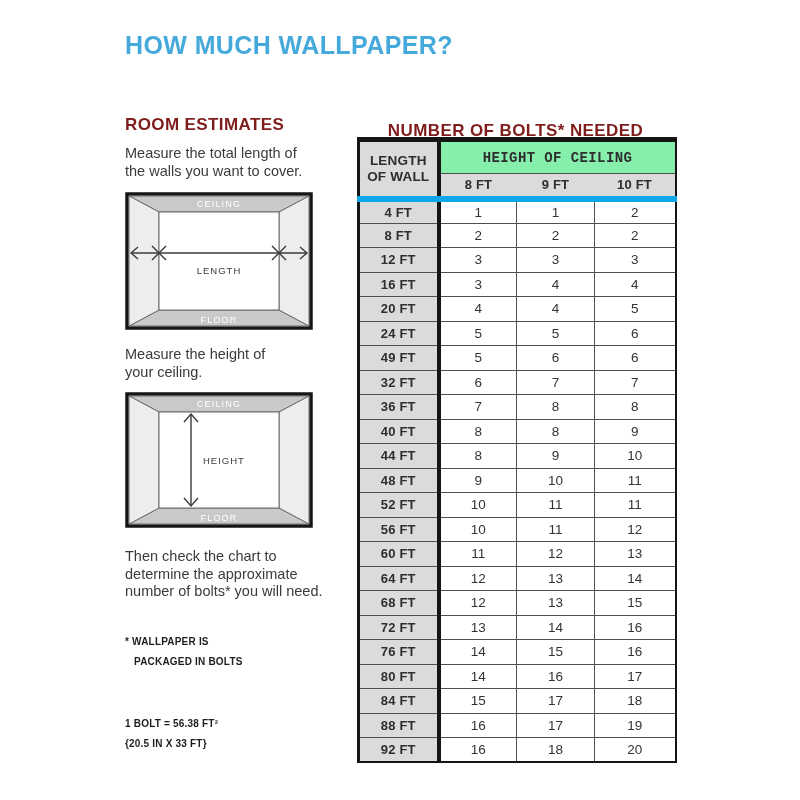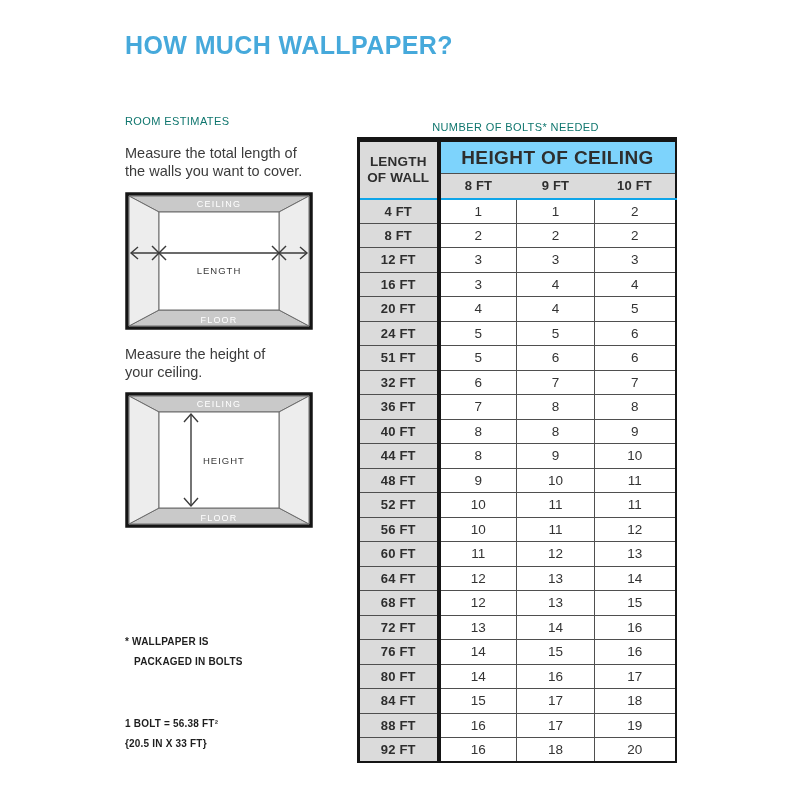--- a/index.html
+++ b/index.html
@@ -3,22 +3,22 @@
 <meta charset="utf-8">
 <style>
   * { margin: 0; padding: 0; box-sizing: border-box; }
   html, body { width: 800px; height: 800px; background: #ffffff;
     font-family: "Liberation Sans", "DejaVu Sans", sans-serif; }
   .page { position: relative; width: 800px; height: 800px; background: #fff; overflow: hidden; }
 
   .page-title { position: absolute; left: 125px; top: 31px;
     font-size: 25px; font-weight: bold; letter-spacing: 0.4px; color: #46A9DB; }
 
-  .section-heading { position: absolute; font-size: 11px; font-weight: normal;
-    letter-spacing: 0.4px; color: #0f766e; }
+  .section-heading { position: absolute; font-size: 17px; font-weight: bold;
+    letter-spacing: 0.4px; color: #7f1d1d; }
   .room-heading { left: 125px; top: 115px; }
   .table-heading { left: 357px; top: 115px; width: 317px; text-align: center; margin-top: 6px; }
 
   .body-text { position: absolute; left: 125px; width: 225px;
     font-size: 14.5px; line-height: 17.5px; color: #3b3b3b; white-space: pre-line; }
   .step1 { top: 145px; }
   .step2 { top: 346px; }
   .step3 { top: 548px; }
 
   .diagram { position: absolute; left: 125px; }
@@ -36,26 +36,26 @@
     table-layout: fixed; width: 317px; color: #2e2e2e; }
   .bolts-table col.c0 { width: 80px; }
   .bolts-table col.c1 { width: 78px; }
   .bolts-table col.c2 { width: 78px; }
   .bolts-table col.c3 { width: 81px; }
   .bolts-table { border: 2px solid #151515; border-top-width: 5px; border-left-width: 3px; }
   .bolts-table th, .bolts-table td { text-align: center; vertical-align: middle; padding: 0; }
   .wall-hdr { background: #dbdbdb; border-right: 4px solid #151515;
     font-size: 13.5px; font-weight: bold; line-height: 16px; white-space: pre-line;
     letter-spacing: 0.2px; }
-  .hoc-hdr { background: #7dd3fc; font-size: 19px; font-weight: bold; height: 34px;
-    border-bottom: 1.5px solid #4f4f4f; letter-spacing: 0.4px; }
+  .hoc-hdr { background: #86efac; font-size: 14px; font-weight: bold; height: 34px;
+    border-bottom: 1.5px solid #4f4f4f; letter-spacing: 0.4px; font-family: Liberation Mono, monospace; }
   .subhdr th { background: #dbdbdb; font-size: 13px; font-weight: bold; height: 25px;
     letter-spacing: 0.2px; }
   .bolts-table tbody tr { border-top: 1.5px solid #4f4f4f; }
-  .bolts-table tbody tr:first-child { border-top: 2px solid #0ea5e9; }
+  .bolts-table tbody tr:first-child { border-top: 6px solid #0ea5e9; }
   .bolts-table tbody th { background: #dbdbdb; border-right: 4px solid #151515;
     font-size: 13px; font-weight: bold; height: 24.5px; letter-spacing: 0.2px; }
   .bolts-table tbody td { font-size: 13.5px; font-weight: normal; color: #333; }
   .bolts-table tbody td + td { border-left: 1.5px solid #4f4f4f; }
 </style>
 </head>
 <body>
 
 <div class="page">
 
@@ -100,20 +100,23 @@
     <text x="94" y="15" text-anchor="middle" font-size="9" letter-spacing="1.2" fill="#ffffff">CEILING</text>
     <text x="94" y="129" text-anchor="middle" font-size="9" letter-spacing="1.2" fill="#ffffff">FLOOR</text>
     <g stroke="#3a3a3a" stroke-width="1.4" fill="none">
       <line x1="66" y1="22" x2="66" y2="114"></line>
       <polyline points="59,30 66,22 73,30"></polyline>
       <polyline points="59,106 66,114 73,106"></polyline>
     </g>
     <text x="78" y="72" text-anchor="start" font-size="9.5" letter-spacing="1" fill="#3a3a3a">HEIGHT</text>
   </svg>
 
+  <p class="body-text step3">Then check the chart to
+determine the approximate
+number of bolts* you will need.</p>
 
   <p class="note-bold footnote">
     <span>* WALLPAPER IS</span>
     <span class="indent">PACKAGED IN BOLTS</span>
   </p>
 
   <p class="note-bold boltnote">
     <span>1 BOLT = 56.38 FT²</span>
     <span>{20.5 IN X 33 FT}</span>
   </p>
@@ -170,21 +173,21 @@
           <td>4</td>
           <td>5</td>
         </tr>
         <tr>
           <th>24 FT</th>
           <td>5</td>
           <td>5</td>
           <td>6</td>
         </tr>
         <tr>
-          <th>51 FT</th>
+          <th>49 FT</th>
           <td>5</td>
           <td>6</td>
           <td>6</td>
         </tr>
         <tr>
           <th>32 FT</th>
           <td>6</td>
           <td>7</td>
           <td>7</td>
         </tr>

